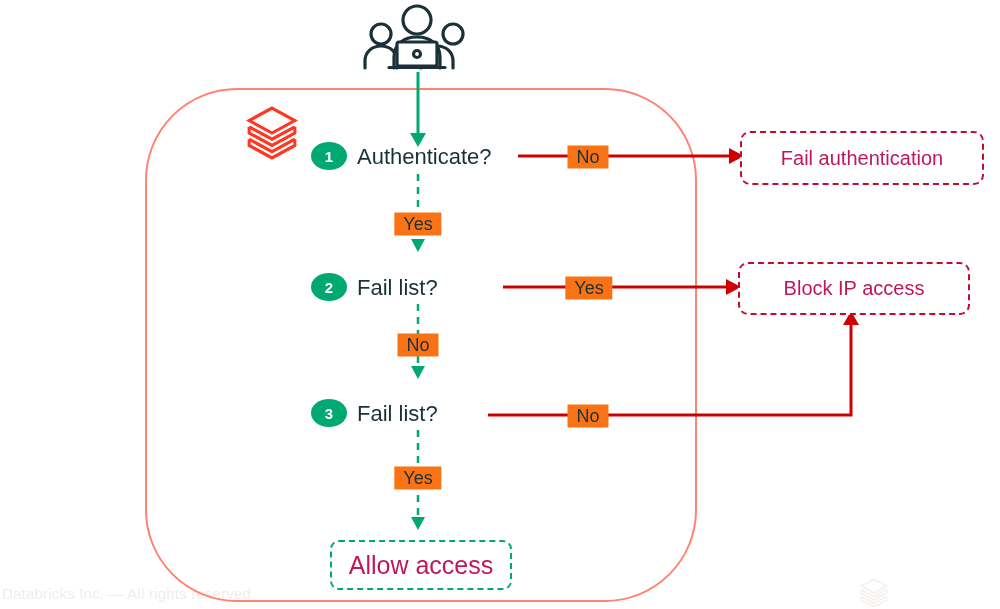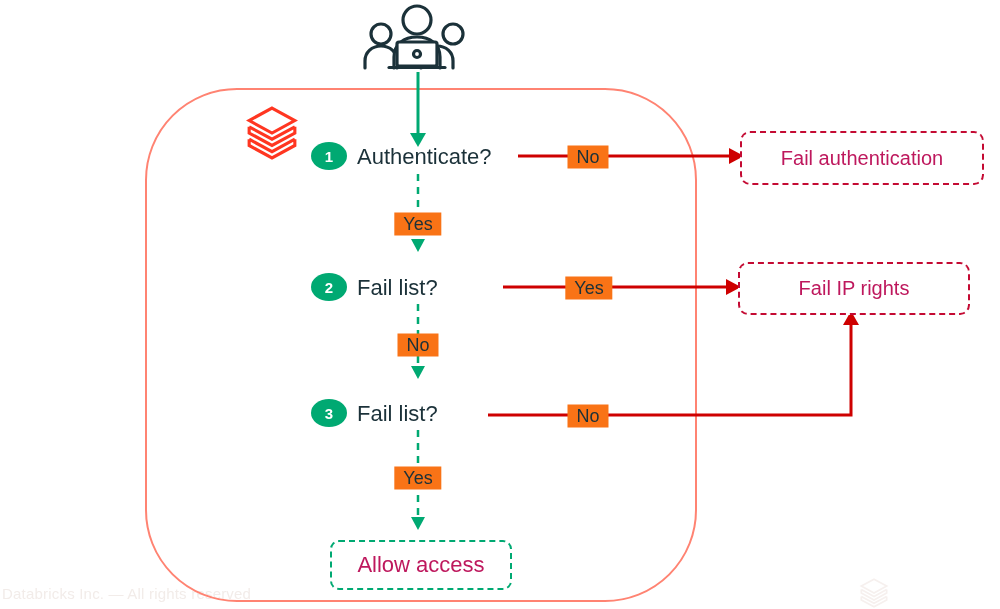--- a/index.html
+++ b/index.html
@@ -28,21 +28,21 @@
   .edge-label{
     transform:translate(-50%,-50%);
     background:#f97316;padding:1px 9px;font-size:18px;color:#1B3139;white-space:nowrap;
   }
   
   .outcome{
     display:flex;align-items:center;justify-content:center;
     font-size:20px;color:#be185d;background:#ffffff;white-space:nowrap;
   }
   .outcome.fail{border:2px dashed #C40A33;border-radius:10px;}
-  .outcome.allow{border:2px dashed #00A972;border-radius:9px;font-size:22px;}
+  .outcome.allow{border:2px dashed #00A972;border-radius:9px;font-size:25px;}
   .copyright{
     left:2px;top:585px;font-size:15px;color:#F2ECE9;white-space:nowrap;letter-spacing:.2px;
   }
 </style>
 </head>
 <body>
 
 <div class="abs copyright">Databricks Inc. — All rights reserved</div>
 
 <svg class="abs" style="left:358px;top:3px" width="118" height="68" viewBox="0 0 118 68">
@@ -126,21 +126,21 @@
 <div class="abs edge-label" style="left:418px;top:224px">Yes</div>
 <div class="abs edge-label" style="left:589px;top:288px">Yes</div>
 <div class="abs edge-label" style="left:418px;top:345px">No</div>
 <div class="abs edge-label" style="left:588px;top:416px">No</div>
 <div class="abs edge-label" style="left:418px;top:478px">Yes</div>
 
 <div class="abs outcome fail" style="left:740px;top:131px;width:240px;height:50px">
   <span>Fail authentication</span>
 </div>
 <div class="abs outcome fail" style="left:738px;top:262px;width:228px;height:49px">
-  <span>Fail IP rights</span>
+  <span>Block IP access</span>
 </div>
 <div class="abs outcome allow" style="left:330px;top:540px;width:178px;height:46px">
   <span>Allow access</span>
 </div>
 
 <svg class="abs" style="left:858px;top:578px" width="32" height="30" viewBox="0 0 50 52">
   <g stroke="#F6F0EE" stroke-width="3" fill="none">
     <path d="M25,2 L47,14 L25,26 L3,14 Z"></path>
     <path d="M3,20 L25,32 L47,20 M3,20 V26 L25,38 L47,26 V20"></path>
     <path d="M3,32 L25,44 L47,32 M3,32 V38 L25,50 L47,38 V32"></path>

